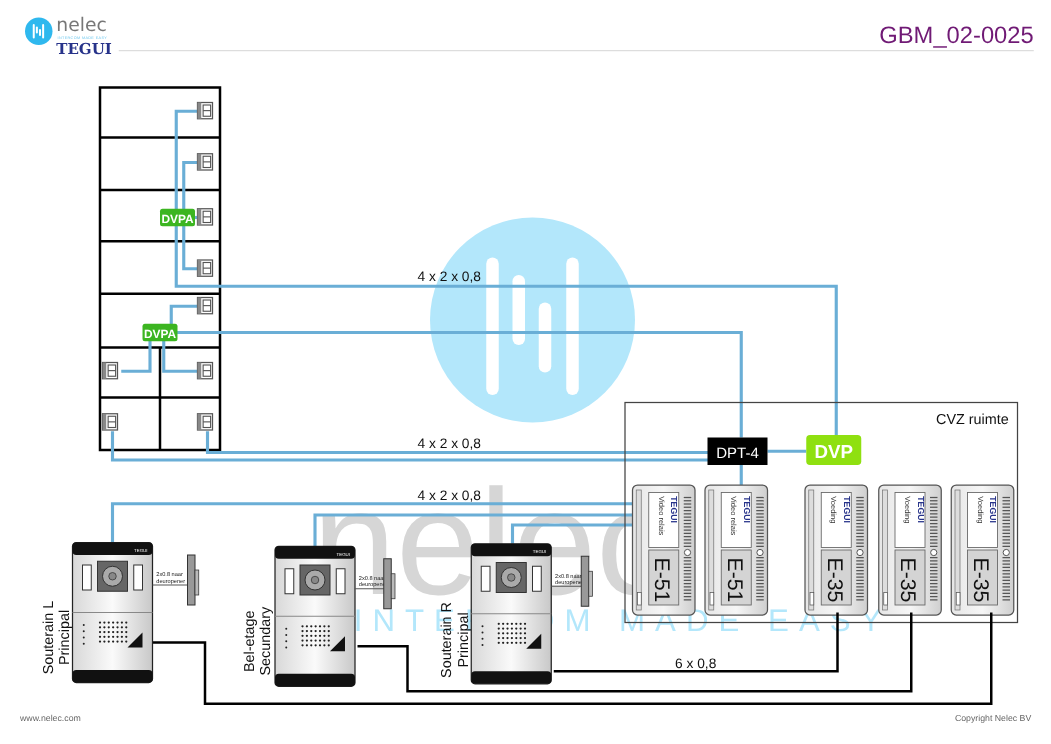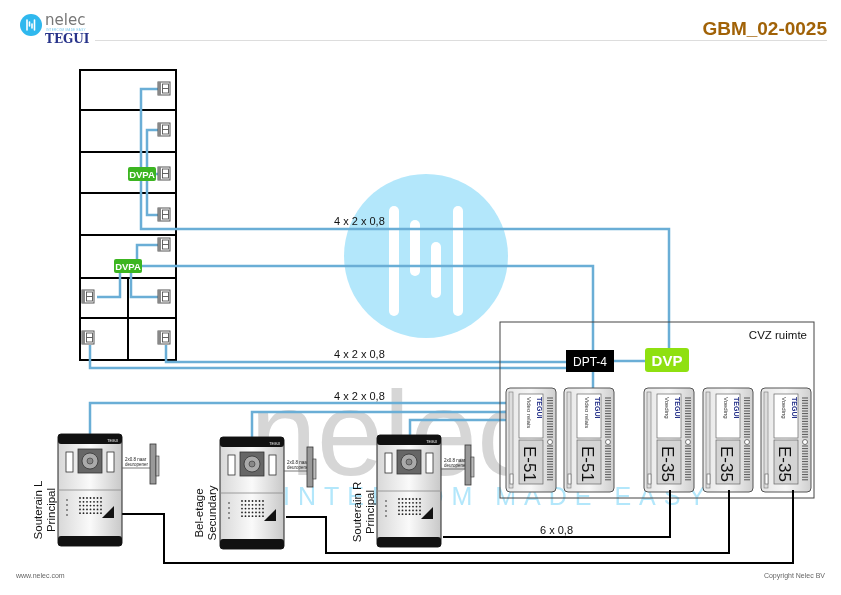--- a/index.html
+++ b/index.html
@@ -3,21 +3,21 @@
 <meta charset="utf-8">
 <style>
   html,body{margin:0;padding:0;background:#fff;}
   body{width:841px;height:595px;position:relative;overflow:hidden;font-family:"Liberation Sans",sans-serif;}
   .abs{position:absolute;}
   #logo{left:20px;top:14px;width:80px;height:30px;}
   .logo-circle{position:absolute;left:0;top:0;width:22px;height:22px;border-radius:50%;background:#2fb8ee;}
   .logo-nelec{position:absolute;left:25px;top:-3px;font-size:15px;color:#777;font-family:"DejaVu Sans",sans-serif;}
   .logo-tag{position:absolute;left:26px;top:14px;font-size:3px;color:#6fc8ee;letter-spacing:0.3px;white-space:nowrap;}
   .logo-tegui{position:absolute;left:25px;top:18px;font-size:12px;font-weight:bold;color:#27338a;font-family:"DejaVu Serif",serif;}
-  #docid{right:14px;top:18px;font-size:19px;font-weight:bold;color:#a16207;}
+  #docid{right:14px;top:18px;font-size:19px;font-weight:normal;color:#701a75;}
   #header-rule{left:95px;top:40px;width:732px;height:1px;background:#ddd;}
   #footer-left{left:16px;top:572px;font-size:7px;color:#666;}
   #footer-right{right:16px;top:572px;font-size:7px;color:#666;}
   svg text{font-family:"Liberation Sans",sans-serif;}
 </style>
 </head>
 <body>
 
 <div id="logo" class="abs">
   <div class="logo-circle">

